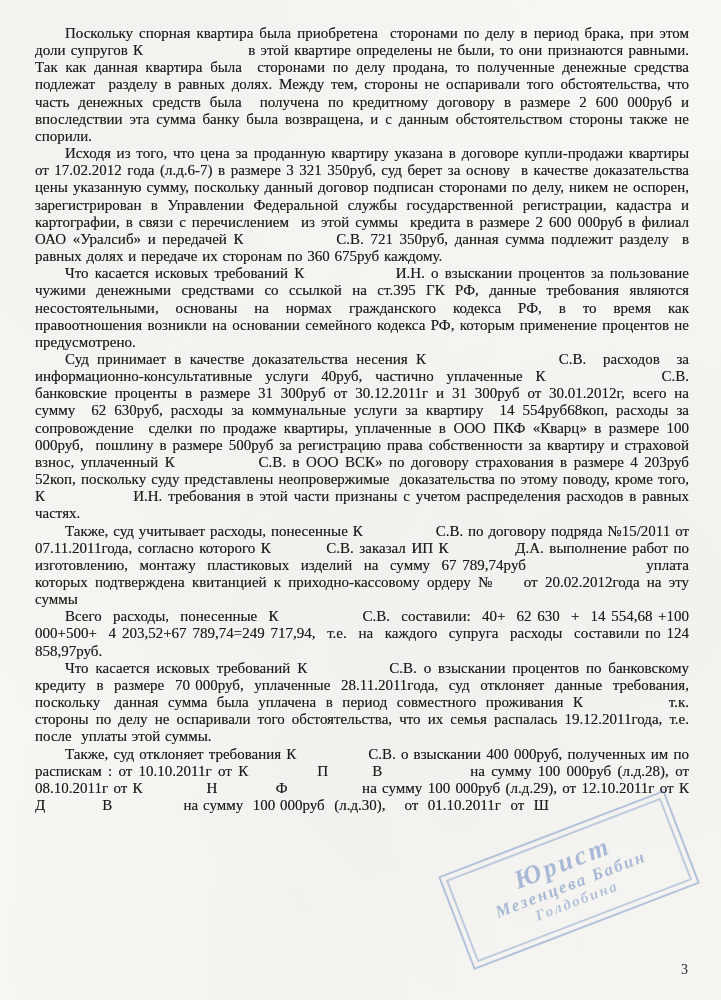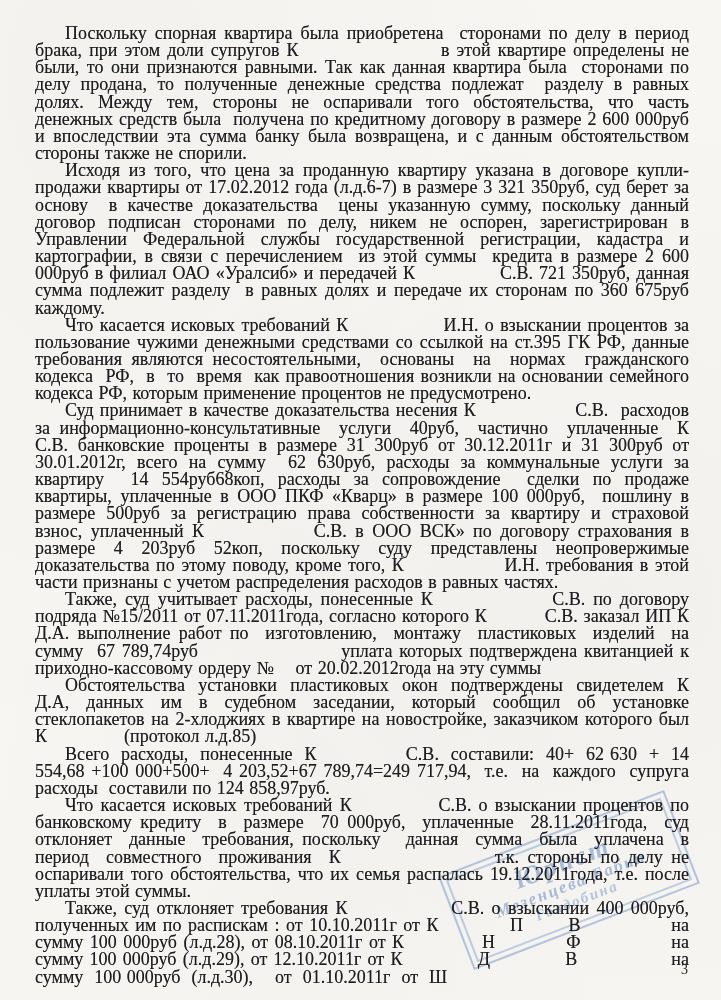--- a/index.html
+++ b/index.html
@@ -11,21 +11,21 @@
       radial-gradient(ellipse at 40% 95%, rgba(0,0,0,0.015), transparent 55%),
       #f7f6f2;
     font-family:"Liberation Serif","DejaVu Serif",serif;
     position:relative;overflow:hidden;
   }
   .page{
     position:absolute;inset:0;
     padding:25px 32px 0 35px;
     box-sizing:border-box;
     color:#1d1d20;
-    font-size:18px;
+    font-size:15px;
     line-height:17.15px;
     text-align:justify;
     z-index:2;
   }
   .para{
     margin:0;
     text-indent:30px;
     white-space:pre-wrap;
     word-spacing:1px;
     text-shadow:0 0 .35px rgba(20,20,25,.55);
@@ -64,19 +64,18 @@
   <div class="stamp-line-2">Мезенцева Бабин</div>
   <div class="stamp-line-3">Голдобина</div>
 </div>
 
 <div class="page">
   <p class="para">Поскольку спорная квартира была приобретена  сторонами по делу в период брака, при этом доли супругов К                    в этой квартире определены не были, то они признаются равными. Так как данная квартира была  сторонами по делу продана, то полученные денежные средства подлежат  разделу в равных долях. Между тем, стороны не оспаривали того обстоятельства, что часть денежных средств была  получена по кредитному договору в размере 2 600 000руб и впоследствии эта сумма банку была возвращена, и с данным обстоятельством стороны также не спорили.</p>
   <p class="para">Исходя из того, что цена за проданную квартиру указана в договоре купли-продажи квартиры от 17.02.2012 года (л.д.6-7) в размере 3 321 350руб, суд берет за основу  в качестве доказательства  цены указанную сумму, поскольку данный договор подписан сторонами по делу, никем не оспорен, зарегистрирован в Управлении Федеральной службы государственной регистрации, кадастра и картографии, в связи с перечислением  из этой суммы  кредита в размере 2 600 000руб в филиал ОАО «Уралсиб» и передачей К              С.В. 721 350руб, данная сумма подлежит разделу  в равных долях и передаче их сторонам по 360 675руб каждому.</p>
   <p class="para">Что касается исковых требований К               И.Н. о взыскании процентов за пользование чужими денежными средствами со ссылкой на ст.395 ГК РФ, данные требования являются несостоятельными,  основаны  на  нормах  гражданского  кодекса  РФ,  в  то  время  как правоотношения возникли на основании семейного кодекса РФ, которым применение процентов не предусмотрено.</p>
   <p class="para">Суд принимает в качестве доказательства несения К                С.В.  расходов  за информационно-консультативные  услуги  40руб,  частично  уплаченные  К                  С.В. банковские проценты в размере 31 300руб от 30.12.2011г и 31 300руб от 30.01.2012г, всего на сумму  62 630руб, расходы за коммунальные услуги за квартиру  14 554руб68коп, расходы за сопровождение  сделки по продаже квартиры, уплаченные в ООО ПКФ «Кварц» в размере 100 000руб,  пошлину в размере 500руб за регистрацию права собственности за квартиру и страховой взнос, уплаченный К             С.В. в ООО ВСК» по договору страхования в размере 4 203руб 52коп, поскольку суду представлены неопровержимые  доказательства по этому поводу, кроме того, К               И.Н. требования в этой части признаны с учетом распределения расходов в равных частях.</p>
   <p class="para">Также, суд учитывает расходы, понесенные К               С.В. по договору подряда №15/2011 от 07.11.2011года, согласно которого К          С.В. заказал ИП К            Д.А. выполнение работ по  изготовлению,  монтажу  пластиковых  изделий  на  сумму  67 789,74руб                     уплата которых подтверждена квитанцией к приходно-кассовому ордеру №    от 20.02.2012года на эту суммы</p>
-  <p class="para">Обстоятельства установки пластиковых окон подтверждены свидетелем К                Д.А, данных им в судебном заседании, который сообщил об установке стеклопакетов на 2-хлоджиях в квартире на новостройке, заказчиком которого был К              (протокол л.д.85)</p>
   <p class="para">Всего  расходы,  понесенные  К               С.В.  составили:  40+  62 630  +  14 554,68 +100 000+500+  4 203,52+67 789,74=249 717,94,  т.е.  на  каждого  супруга  расходы  составили по 124 858,97руб.</p>
   <p class="para">Что касается исковых требований К            С.В. о взыскании процентов по банковскому кредиту  в  размере  70 000руб,  уплаченные  28.11.2011года,  суд  отклоняет  данные  требования, поскольку   данная  сумма  была  уплачена  в  период  совместного  проживания  К                  т.к. стороны по делу не оспаривали того обстоятельства, что их семья распалась 19.12.2011года, т.е. после  уплаты этой суммы.</p>
   <p class="para">Также, суд отклоняет требования К              С.В. о взыскании 400 000руб, полученных им по распискам : от 10.10.2011г от К           П       В              на сумму 100 000руб (л.д.28), от 08.10.2011г от К            Н           Ф              на сумму 100 000руб (л.д.29), от 12.10.2011г от К            Д            В               на сумму  100 000руб  (л.д.30),    от  01.10.2011г  от  Ш</p>
 </div>
 
 <div class="page-number">3</div>
 
 </body></html>

